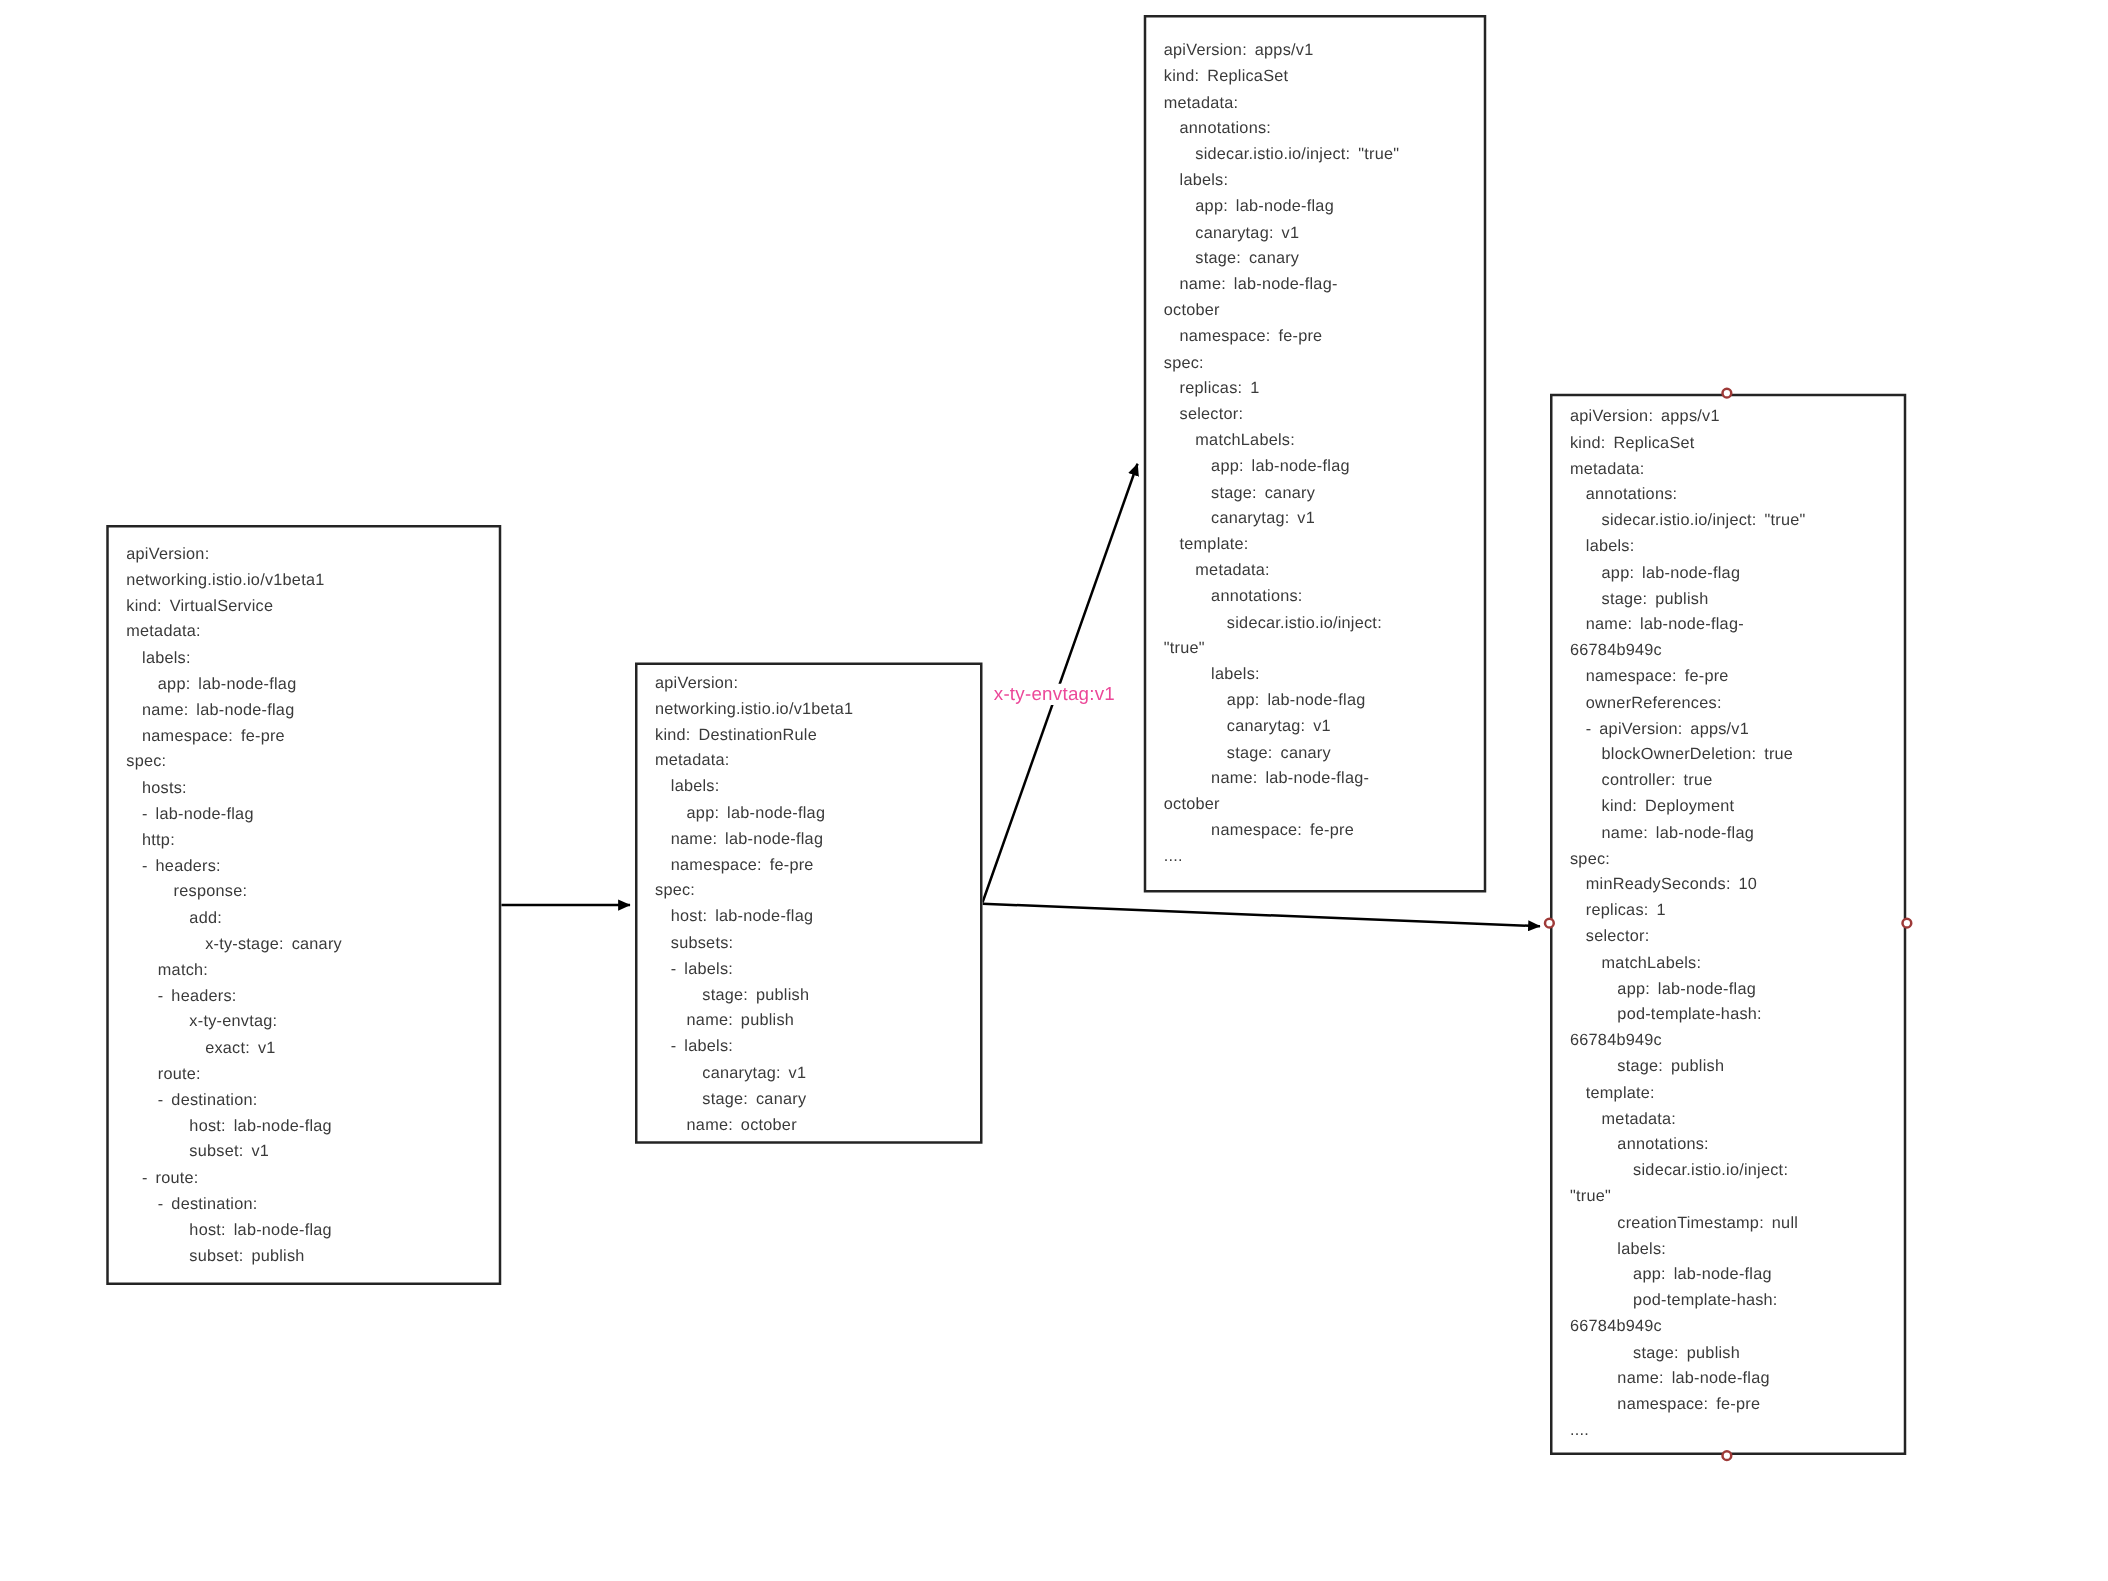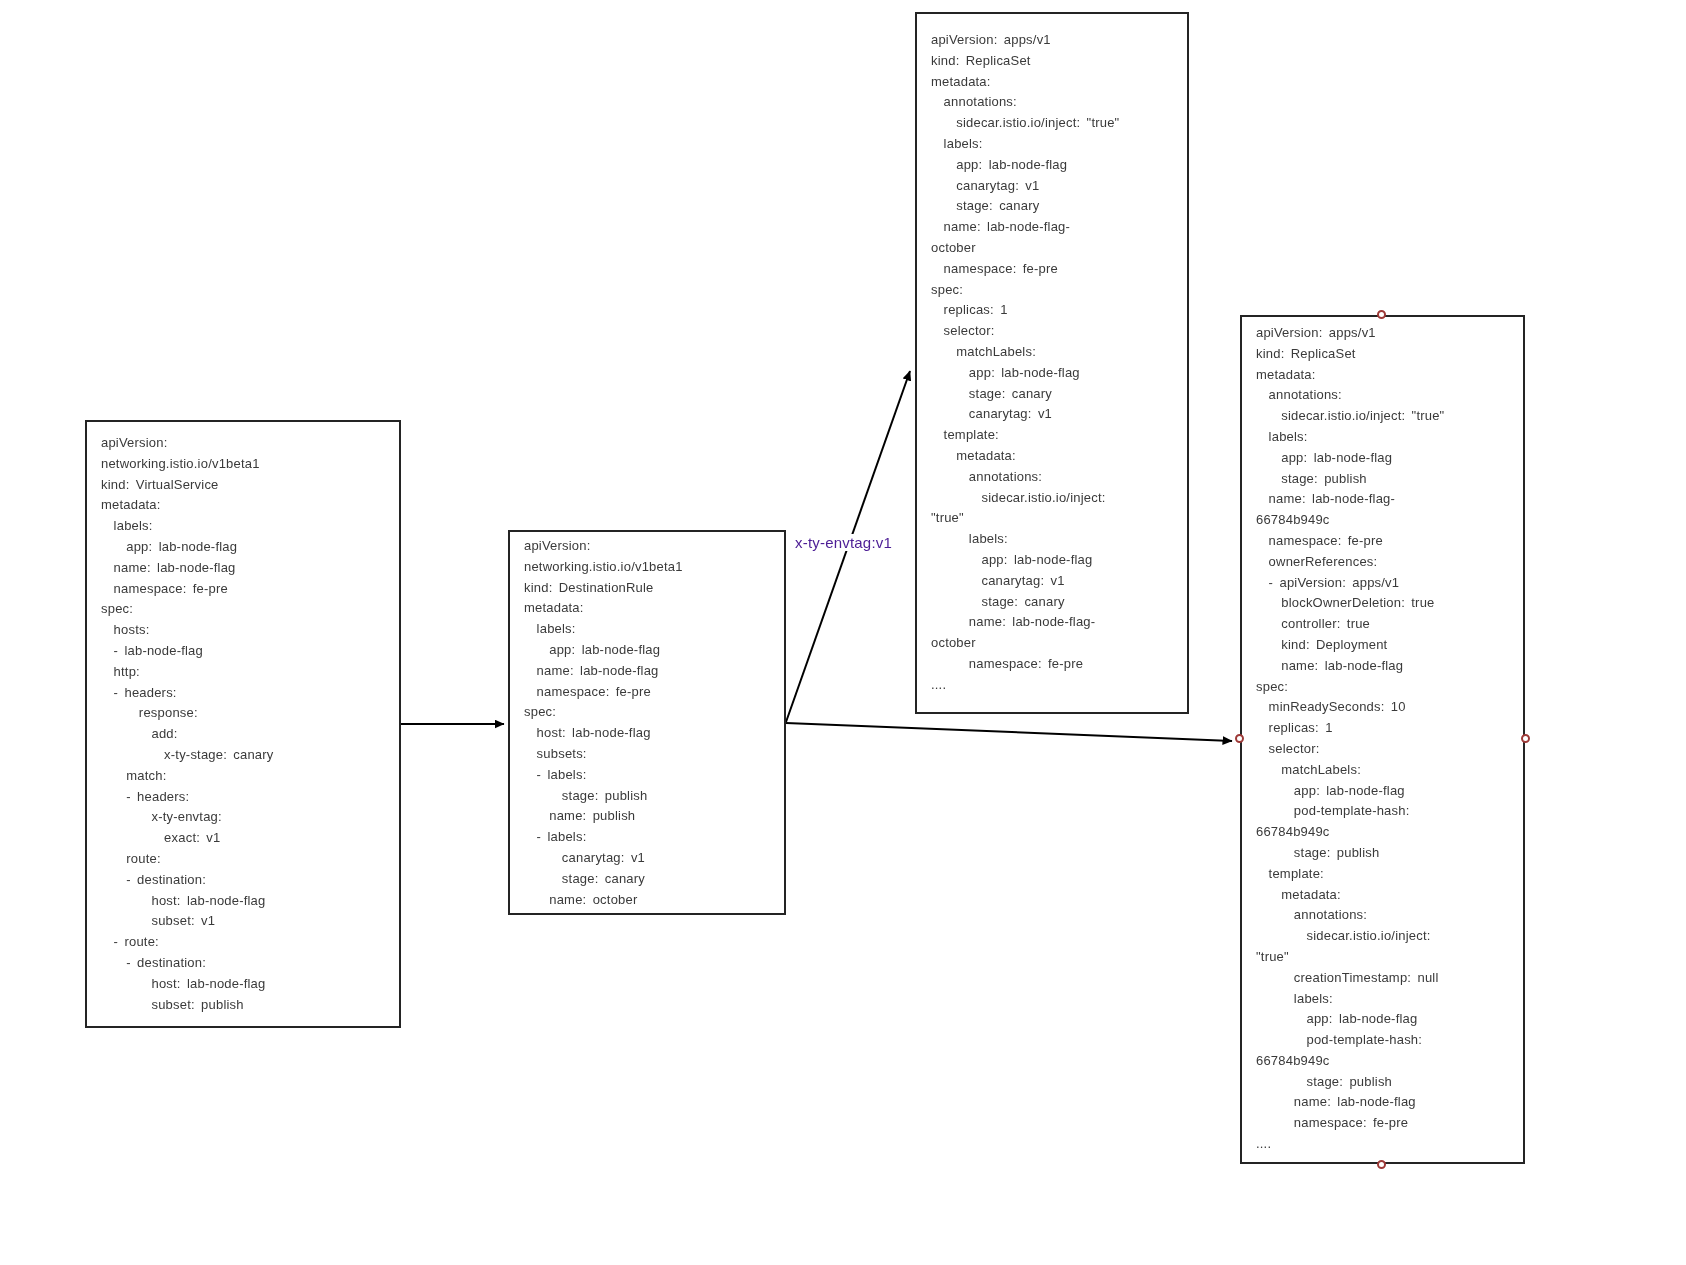--- a/index.html
+++ b/index.html
@@ -46,23 +46,23 @@
 
   #node-rs-canary        { left: 915px;  top: 12px;  width: 274px; height: 702px; }
   #node-rs-canary .yaml  { padding: 16px 14px; }
 
   #node-rs-publish       { left: 1240px; top: 315px; width: 285px; height: 849px; }
   #node-rs-publish .yaml { padding: 6px 14px; }
 
   .edge-label {
     position: absolute;
     left: 792px;
-    top: 534px;
-    background: #ffffff;
-    color: #4c1d95;
+    top: 547px;
+    background: #ffffff;
+    color: #ec4899;
     font-size: 15px;
     letter-spacing: 0.2px;
     padding: 0 3px;
     white-space: nowrap;
   }
 
   .handle {
     position: absolute;
     width: 9px; height: 9px;
     border: 2px solid #9e3a38;

